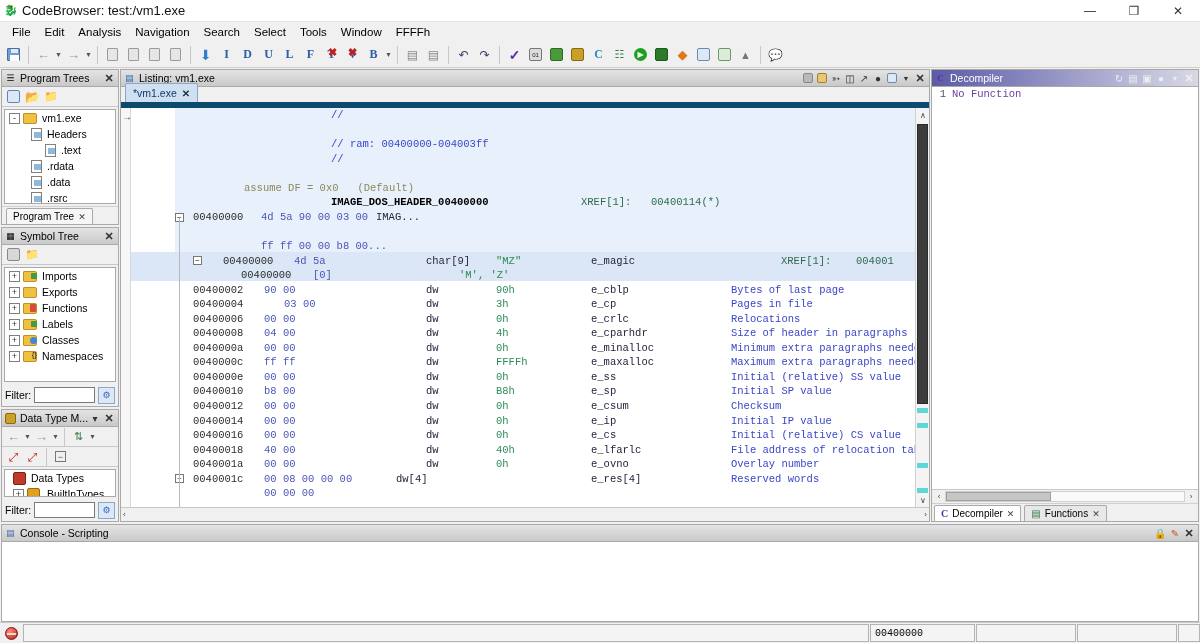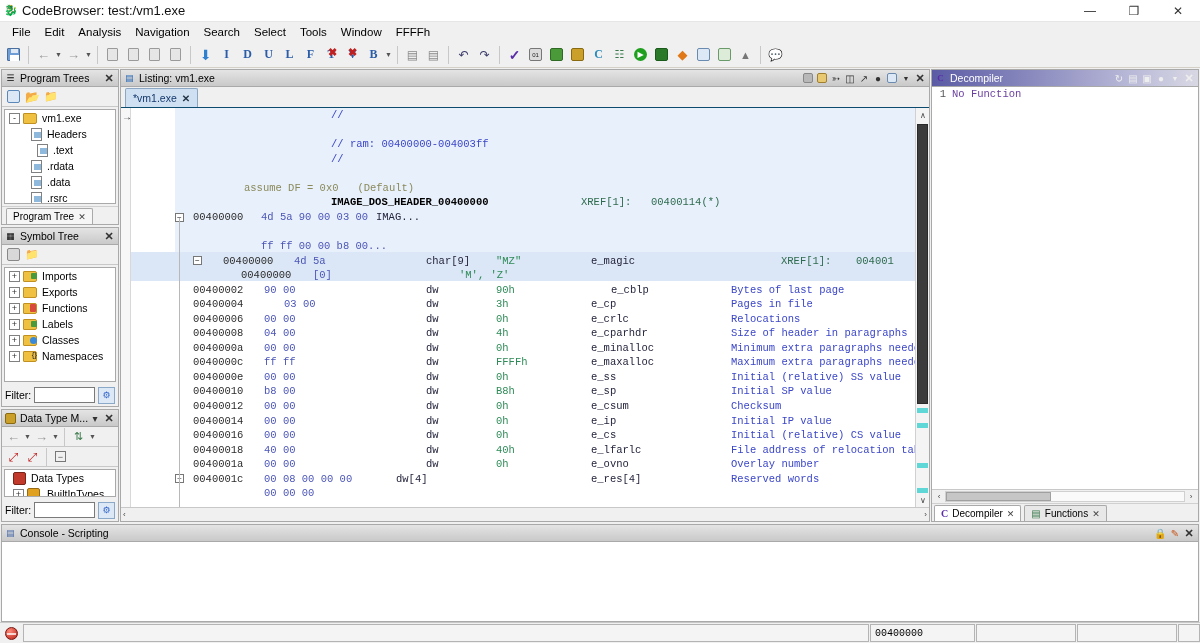--- a/index.html
+++ b/index.html
@@ -103,21 +103,21 @@
 
   .ptabs { height:18px; flex:0 0 18px; display:flex; align-items:flex-end; padding-left:4px;
            background:#f0f0f0; border-top:1px solid #d0d0d0; }
   .ptab { height:16px; display:flex; align-items:center; gap:4px; padding:0 6px;
           background:#f6f6f6; border:1px solid #a9a9a9; border-bottom:none; font-size:10px;
           border-radius:2px 2px 0 0; }
   .ptab .x { font-size:9px; color:#444; }
 
   
   .listing-tabs { height:21px; flex:0 0 21px; background:#f0f0f0; display:flex; align-items:flex-end;
-                  border-bottom:1px solid #0c4a6e; }
+                  border-bottom:6px solid #0c4a6e; }
   .ltab { height:19px; display:flex; align-items:center; gap:5px; padding:0 7px;
           background:#cfe0f2; border:1px solid #8ba7c4; border-bottom:none; font-size:10.5px;
           color:#15396b; border-radius:2px 2px 0 0; margin-left:4px; }
   .ltab .x { font-size:10px; font-weight:bold; color:#234; }
 
   .listing-body { flex:1; display:flex; min-height:0; background:#fff; position:relative; }
   .gutter { width:10px; flex:0 0 10px; background:#f7f7f7; border-right:1px solid #d8d8d8;
             position:relative; }
   .gutter .arrow { position:absolute; left:1px; top:3px; font-size:10px; color:#333; }
   .code-area { flex:1; position:relative; overflow:hidden; min-width:0;
@@ -337,21 +337,21 @@
         <div class="ptree">
           <div class="tnode">
             <span class="exp">-</span>
             <span class="folder"></span>
             <span>vm1.exe</span>
           </div>
           <div class="tnode" style="padding-left:26px;">
             <span class="docico"></span>
             <span>Headers</span>
           </div>
-          <div class="tnode" style="padding-left:32px;">
+          <div class="tnode" style="padding-left:40px;">
             <span class="docico"></span>
             <span>.text</span>
           </div>
           <div class="tnode" style="padding-left:26px;">
             <span class="docico"></span>
             <span>.rdata</span>
           </div>
           <div class="tnode" style="padding-left:26px;">
             <span class="docico"></span>
             <span>.data</span>
@@ -567,21 +567,21 @@
                 <span class="cell c-addr" style="left:110px;">00400000</span>
                 <span class="cell c-bytes" style="left:182px;">[0]</span>
                 <span class="cell c-charlit" style="left:328px;">'M', 'Z'</span>
               </div>
 
               <div class="crow" style="top:174.6px;position:absolute;left:0;right:0;">
                 <span class="cell c-addr" style="left:62px;">00400002</span>
                 <span class="cell c-bytes" style="left:133px;">90 00</span>
                 <span class="cell c-mnem" style="left:295px;">dw</span>
                 <span class="cell c-val" style="left:365px;">90h</span>
-                <span class="cell c-fld" style="left:480px;">e_cblp</span>
+                <span class="cell c-fld" style="left:460px;">e_cblp</span>
                 <span class="cell c-cmt" style="left:600px;">Bytes of last page</span>
               </div>
               <div class="crow" style="top:189.15px;position:absolute;left:0;right:0;">
                 <span class="cell c-addr" style="left:62px;">00400004</span>
                 <span class="cell c-bytes" style="left:133px;margin-left:20px;">03 00</span>
                 <span class="cell c-mnem" style="left:295px;">dw</span>
                 <span class="cell c-val" style="left:365px;">3h</span>
                 <span class="cell c-fld" style="left:460px;">e_cp</span>
                 <span class="cell c-cmt" style="left:600px;">Pages in file</span>
               </div>

